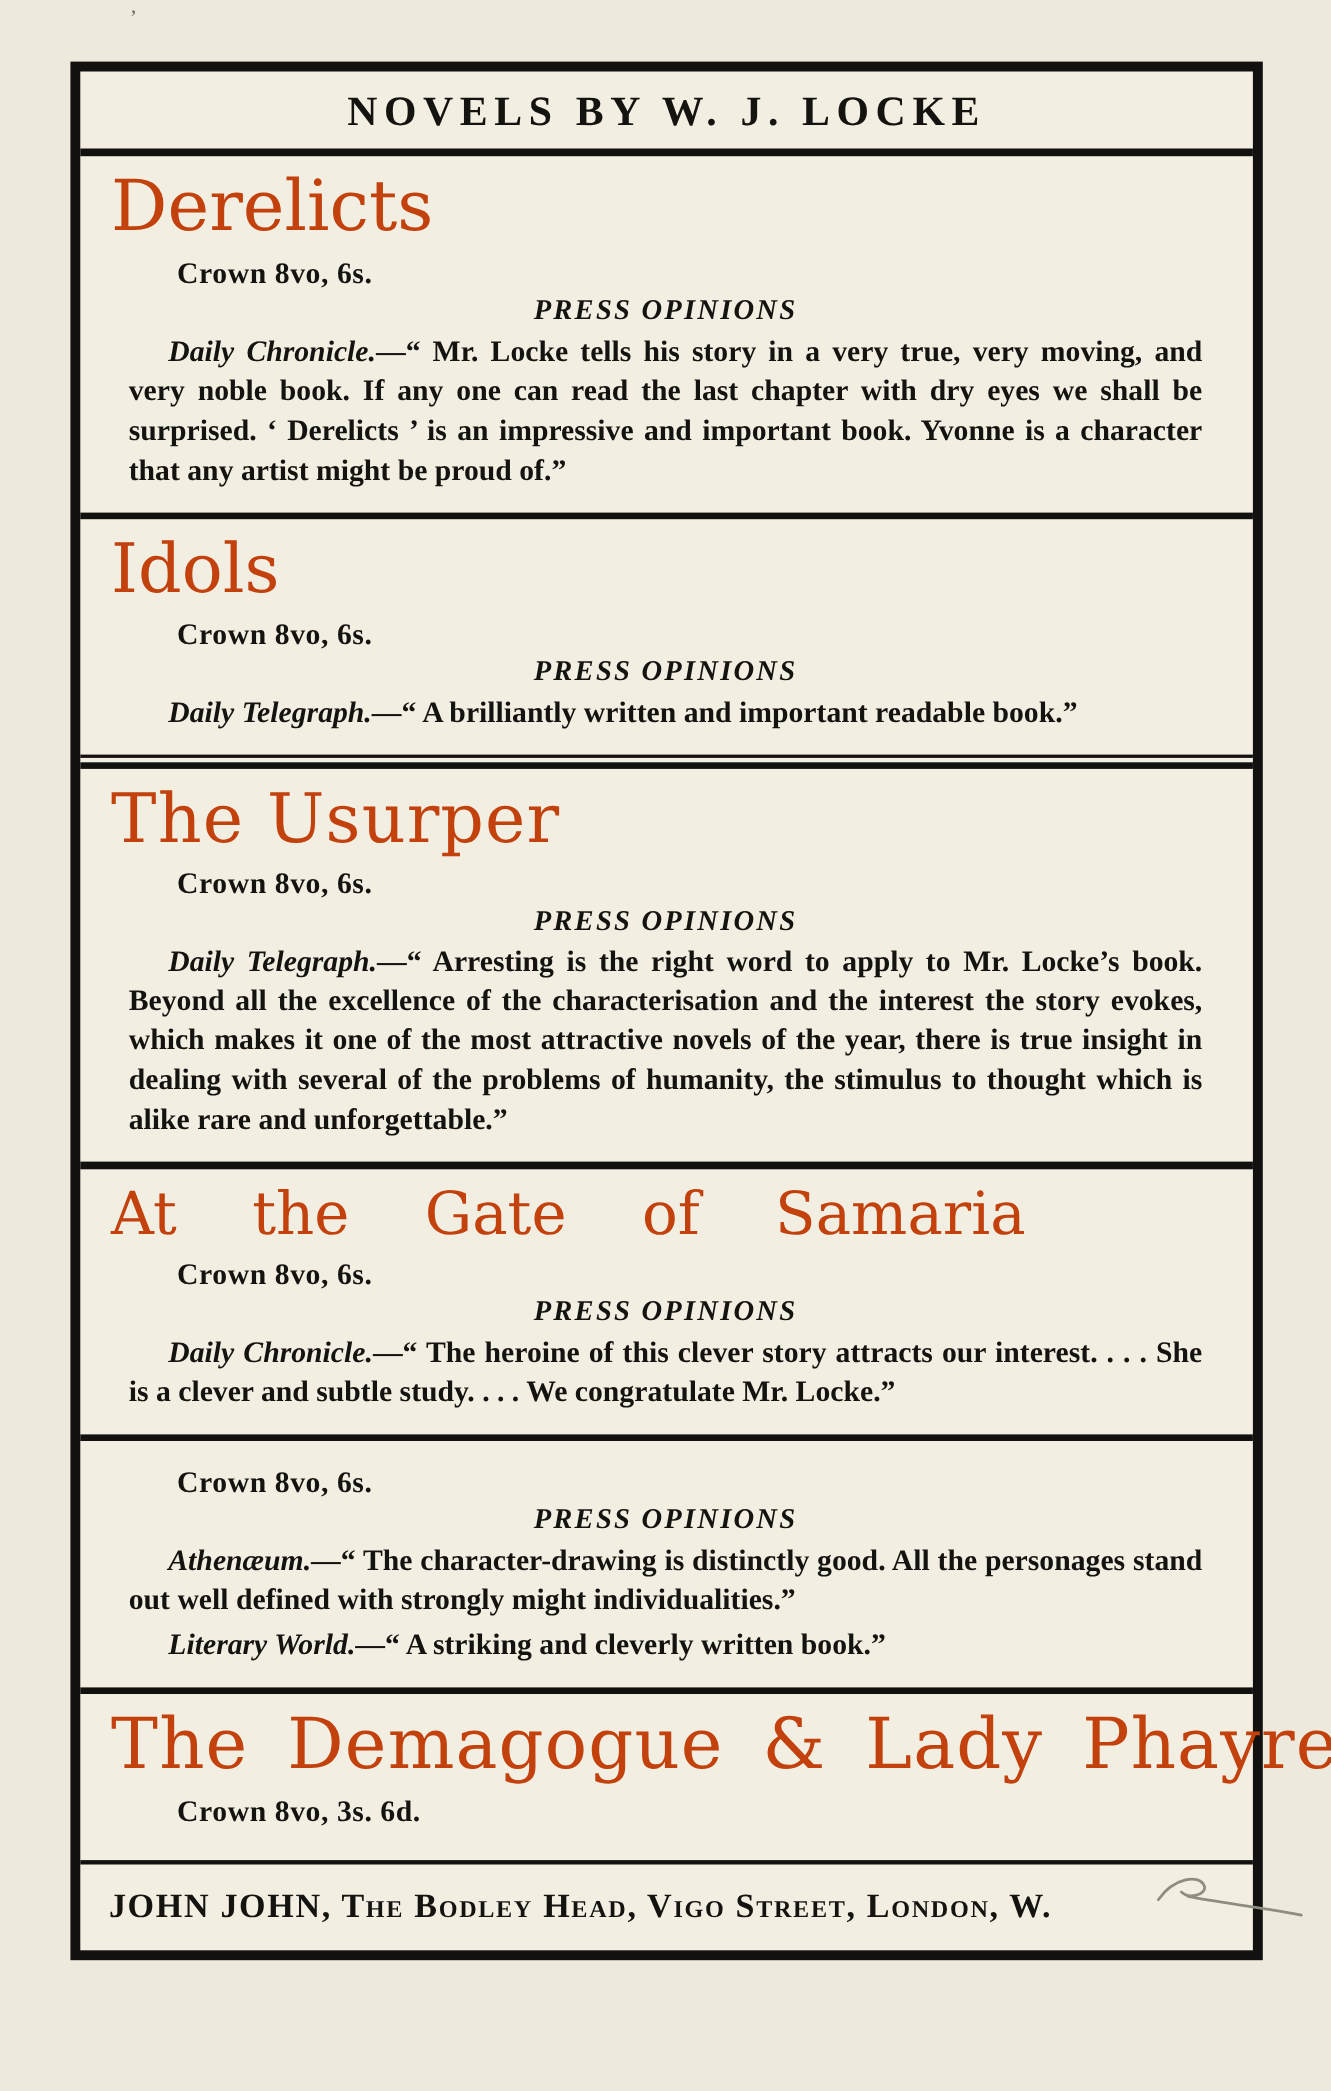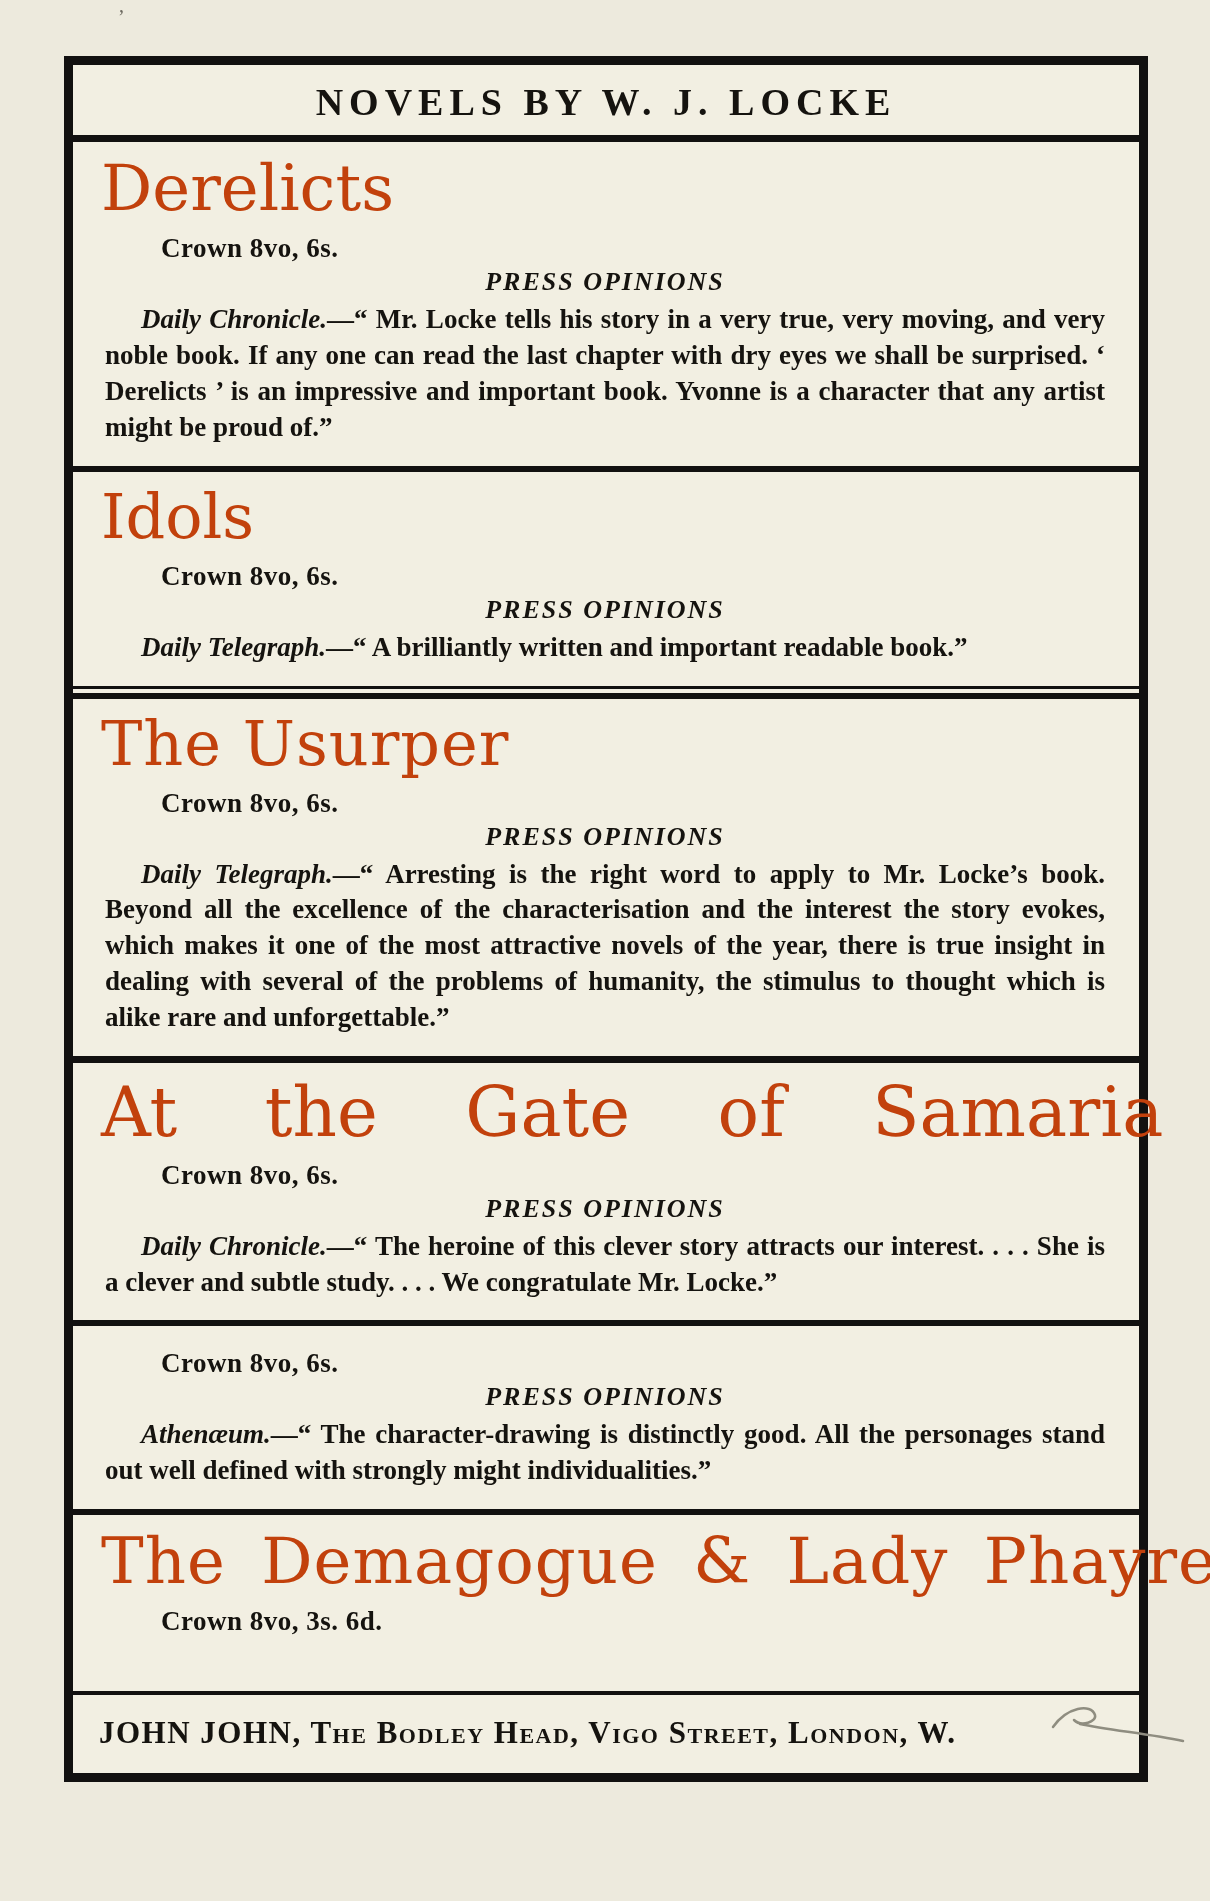--- a/index.html
+++ b/index.html
@@ -39,39 +39,39 @@
     margin:0;
     font-family:"DejaVu Serif", serif;
     font-weight:normal;
     line-height:1.08;
     white-space:nowrap;
     color:#c2410c;
   }
   .t-derelicts{font-size:64px;}
   .t-idols{font-size:62px;}
   .t-usurper{font-size:62px;letter-spacing:1px;}
-  .t-samaria{font-size:69px;word-spacing:0.95em;}
+  .t-samaria{font-size:54px;word-spacing:0.95em;}
   .t-study{font-size:57px;word-spacing:1.35em;}
   .t-demagogue{font-size:64px;letter-spacing:1px;word-spacing:0.22em;}
   .format{
     font-weight:bold;
     font-size:27px;
     margin:10px 0 0 60px;
     letter-spacing:0.5px;
   }
   .press{
     text-align:center;
     font-style:italic;
     font-weight:bold;
     font-size:26px;
     letter-spacing:2px;
     margin-top:3px;
   }
   .quote{
-    margin:5px 4px 0;
+    margin:5px 16px 0;
     font-size:27px;
     line-height:1.33;
     font-weight:bold;
     text-align:justify;
     text-indent:36px;
   }
   .quote .src{font-style:italic;}
   .footer-wrap{margin-top:auto;}
   .imprint{
     position:relative;
@@ -126,20 +126,21 @@
     <div class="format">Crown 8vo, 6s.</div>
     <div class="press">PRESS OPINIONS</div>
     <p class="quote"><span class="src">Daily Chronicle.</span><span>—“ The heroine of this clever story attracts our interest. . . . She is a clever and subtle study. . . . We congratulate Mr. Locke.”</span></p>
   </section>
   <div class="rule medium"></div>
 
   <section class="book">
     <div class="format">Crown 8vo, 6s.</div>
     <div class="press">PRESS OPINIONS</div>
     <p class="quote"><span class="src">Athenæum.</span><span>—“ The character-drawing is distinctly good. All the personages stand out well defined with strongly might individualities.”</span></p>
+    <p class="quote"><span class="src">Literary World.</span><span>—“ A striking and cleverly written book.”</span></p>
   </section>
   <div class="rule medium"></div>
 
   <section class="book">
     <h2 class="title t-demagogue">The Demagogue &amp; Lady Phayre</h2>
     <div class="format">Crown 8vo, 3s. 6d.</div>
   </section>
 
   <div class="footer-wrap">
     <div class="rule thin"></div>

